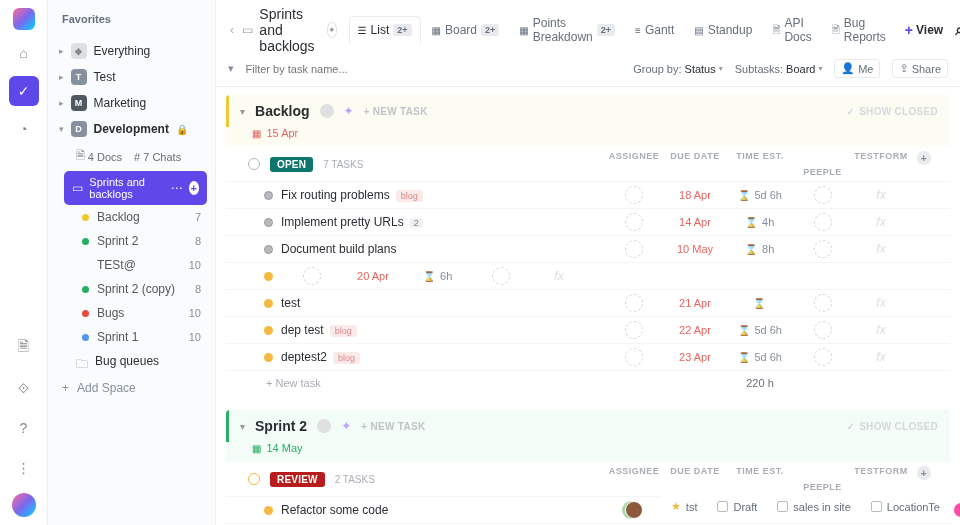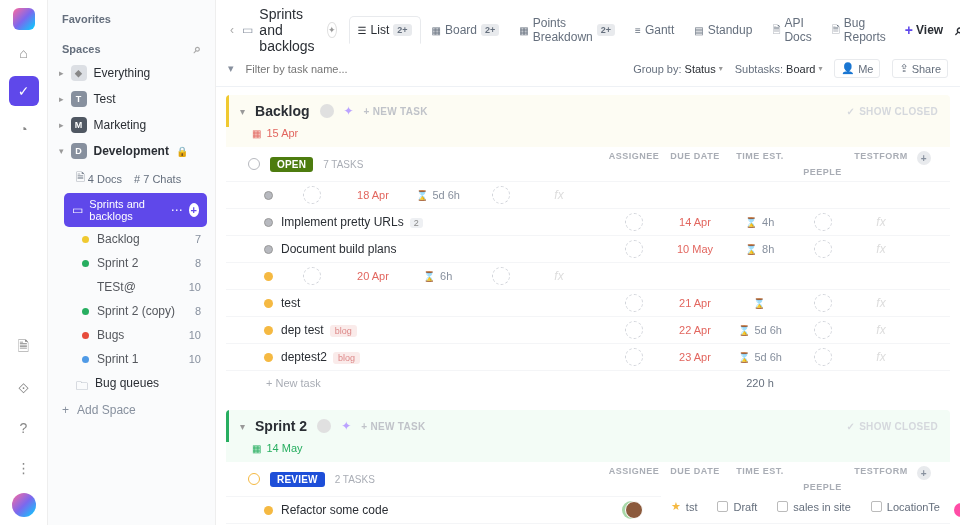--- a/index.html
+++ b/index.html
@@ -74,22 +74,22 @@
 .group-star { color: #bba3ff; font-size: 12px;}
 .group-new { color: #c0c3c9; font-size: 10px; font-weight: 600; letter-spacing: .3px; cursor:pointer;}
 .group-show-closed { margin-left: auto; color: #d5d8dd; font-size: 10px; font-weight: 600; letter-spacing: .3px; display:flex; align-items:center; gap:4px; cursor:pointer;}
 .group-date { padding: 0 14px 8px 26px; color: #e2665f; font-size: 11px; display:flex; align-items:center; gap:5px;}
 .group-date.green { color: #27ae60; }
 .cal-ic { font-size: 10px; }
 
 .status-head { display: flex; align-items: center; padding: 4px 14px 4px 22px; gap: 10px; font-size: 10px; color: #a9adb5; background: #fff;}
 .status-circle { width: 12px; height: 12px; border: 1px solid; border-radius: 50%; cursor:pointer;}
 .status-chip { color: #fff; border-radius: 3px; padding: 2px 7px; font-size: 10px; font-weight: 600; letter-spacing: .2px;}
-.sc-open { background: #4d7c0f; }
-.sc-review { background: #1d4ed8; }
+.sc-open { background: #0f766e; }
+.sc-review { background: #b91c1c; }
 .status-count { color: #a9adb5; font-size: 10px;}
 
 .cols { display: flex; margin-left: auto; }
 .col { text-align: center; font-size: 9px; color: #a9adb5; letter-spacing: .5px; font-weight: 600;}
 .c-assign { width: 62px; }
 .c-due { width: 60px; }
 .c-est { width: 70px; }
 .c-peep { width: 55px; margin-top: 16px; }
 .c-test { width: 62px; }
 .c-plus { width: 24px; }
@@ -144,24 +144,20 @@
       <div class="rail-icon">⋮</div>
       <div class="rail-avatar"></div>
     </div>
   </div>
 
   <div class="sidebar">
     <div class="sb-heading">
         <span>Favorites</span>
       </div>
     <div style="height:10px"></div>
-    <div class="sb-heading">
-      <span>Spaces</span>
-      <span class="sb-search">⌕</span>
-    </div>
     <div class="sb-item">
       <span class="sb-chev">▸</span>
       <span class="sb-sq" style="background:#dcdfe4;color:#888">◆</span>
       <span>Everything</span>
     </div>
     <div class="sb-item">
       <span class="sb-chev">▸</span>
       <span class="sb-sq sq-grey">T</span>
       <span>Test</span>
     </div>
@@ -329,20 +325,21 @@
     <span class="col c-assign">ASSIGNEE</span>
     <span class="col c-due">DUE DATE</span>
     <span class="col c-est">TIME EST.</span>
     <span class="col c-peep">PEEPLE</span>
     <span class="col c-test">TESTFORM</span>
     <span class="col c-plus"><span class="plus-col-ic">+</span></span>
   </div>
     </div>
           <div class="task-row">
         <span class="task-status-dot sd-grey"></span>
+        <span class="task-name">Fix routing problems<span class="task-tag ">blog</span></span>
         <div class="task-cells">
           <span class="cell cell-assign">
                 <span class="as-ph"></span>
               </span>
           <span class="cell cell-due red">18 Apr</span>
           <span class="cell cell-est"><span class="hg-ic">⌛</span>5d 6h</span>
           <span class="cell cell-peep">
                 <span class="as-ph"></span>
               </span>
           <span class="cell cell-test">

